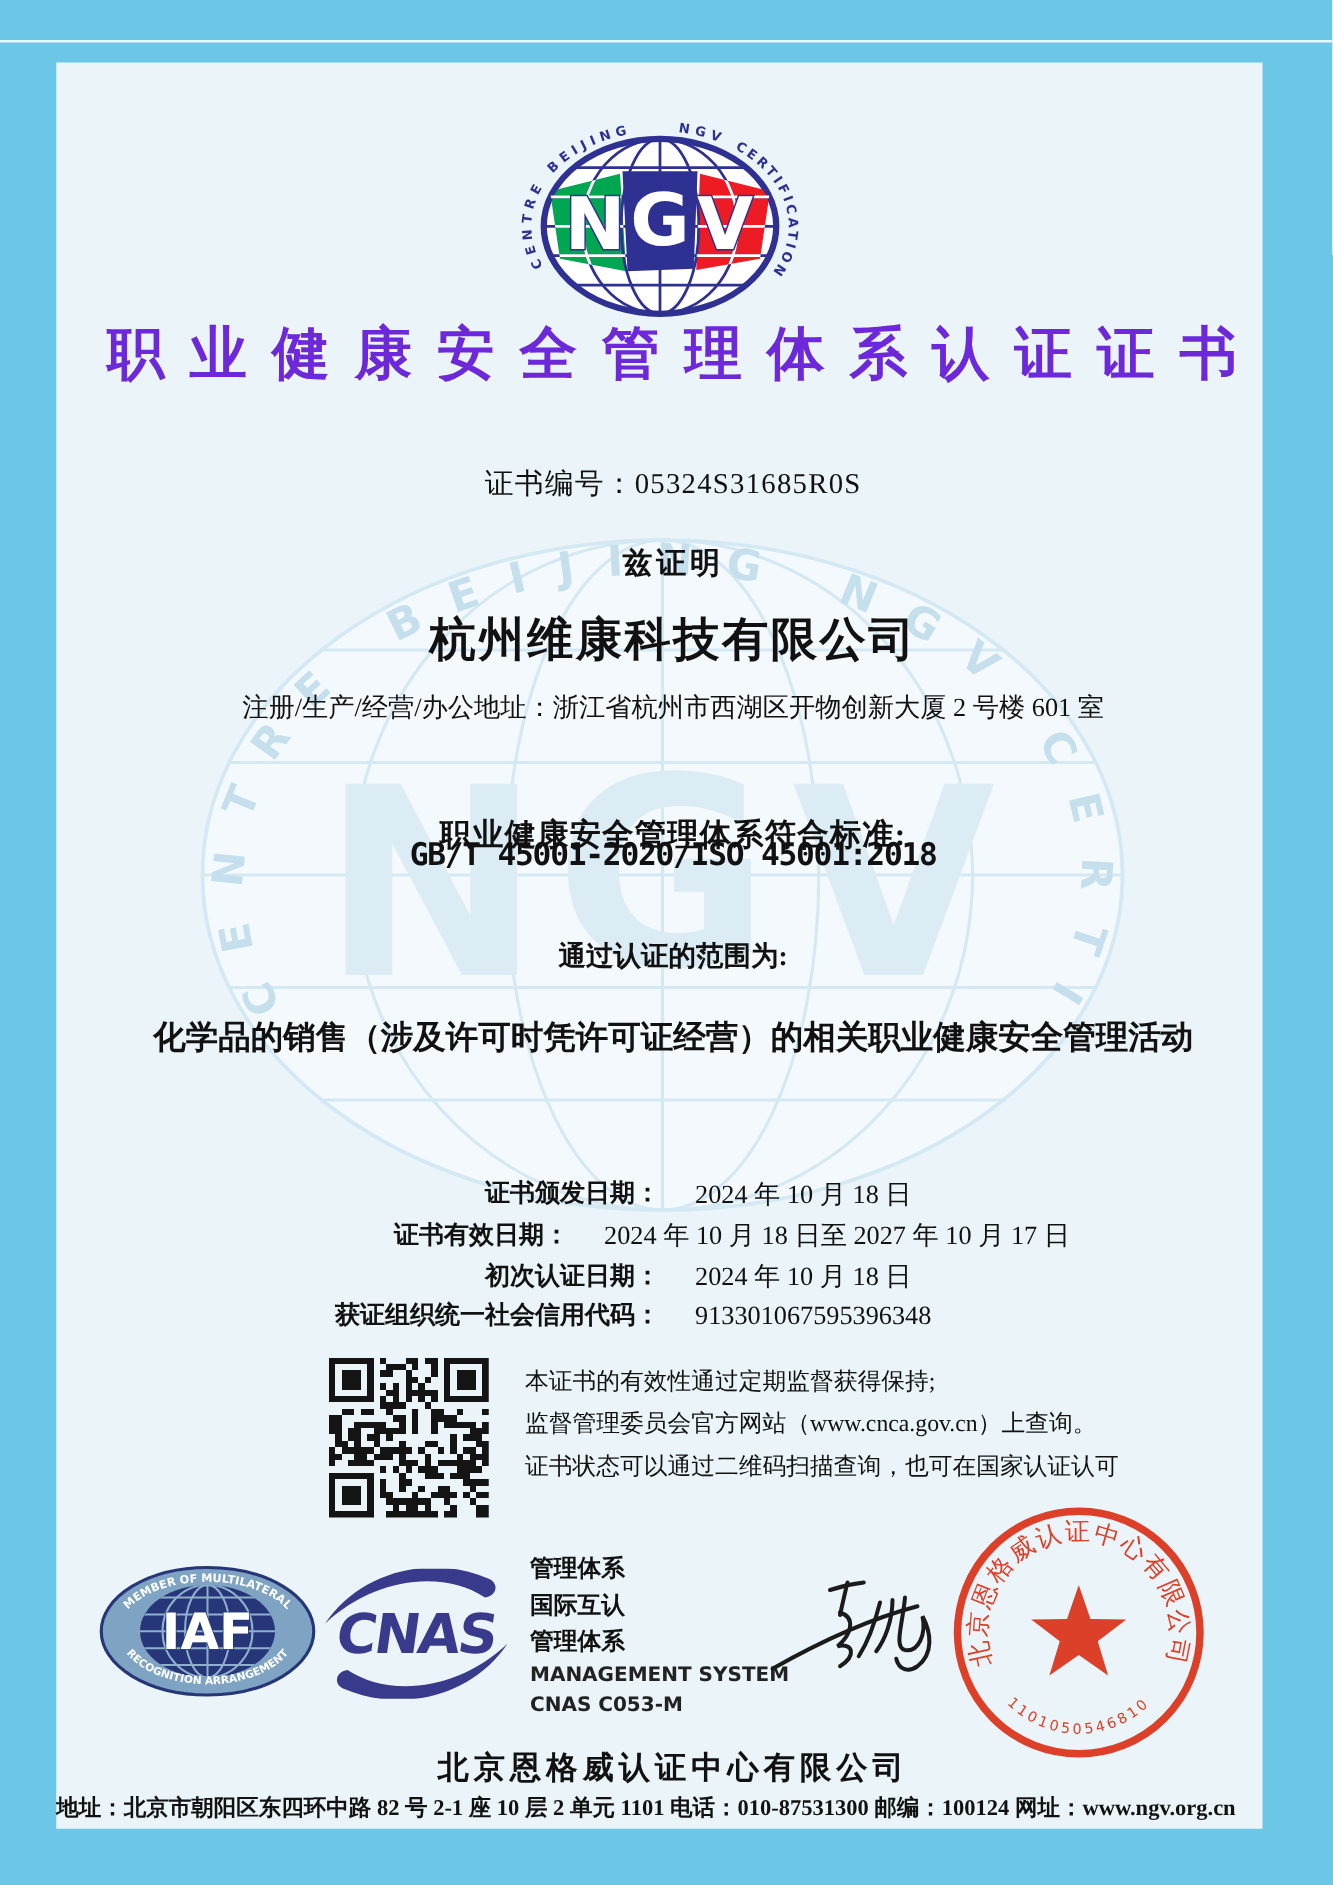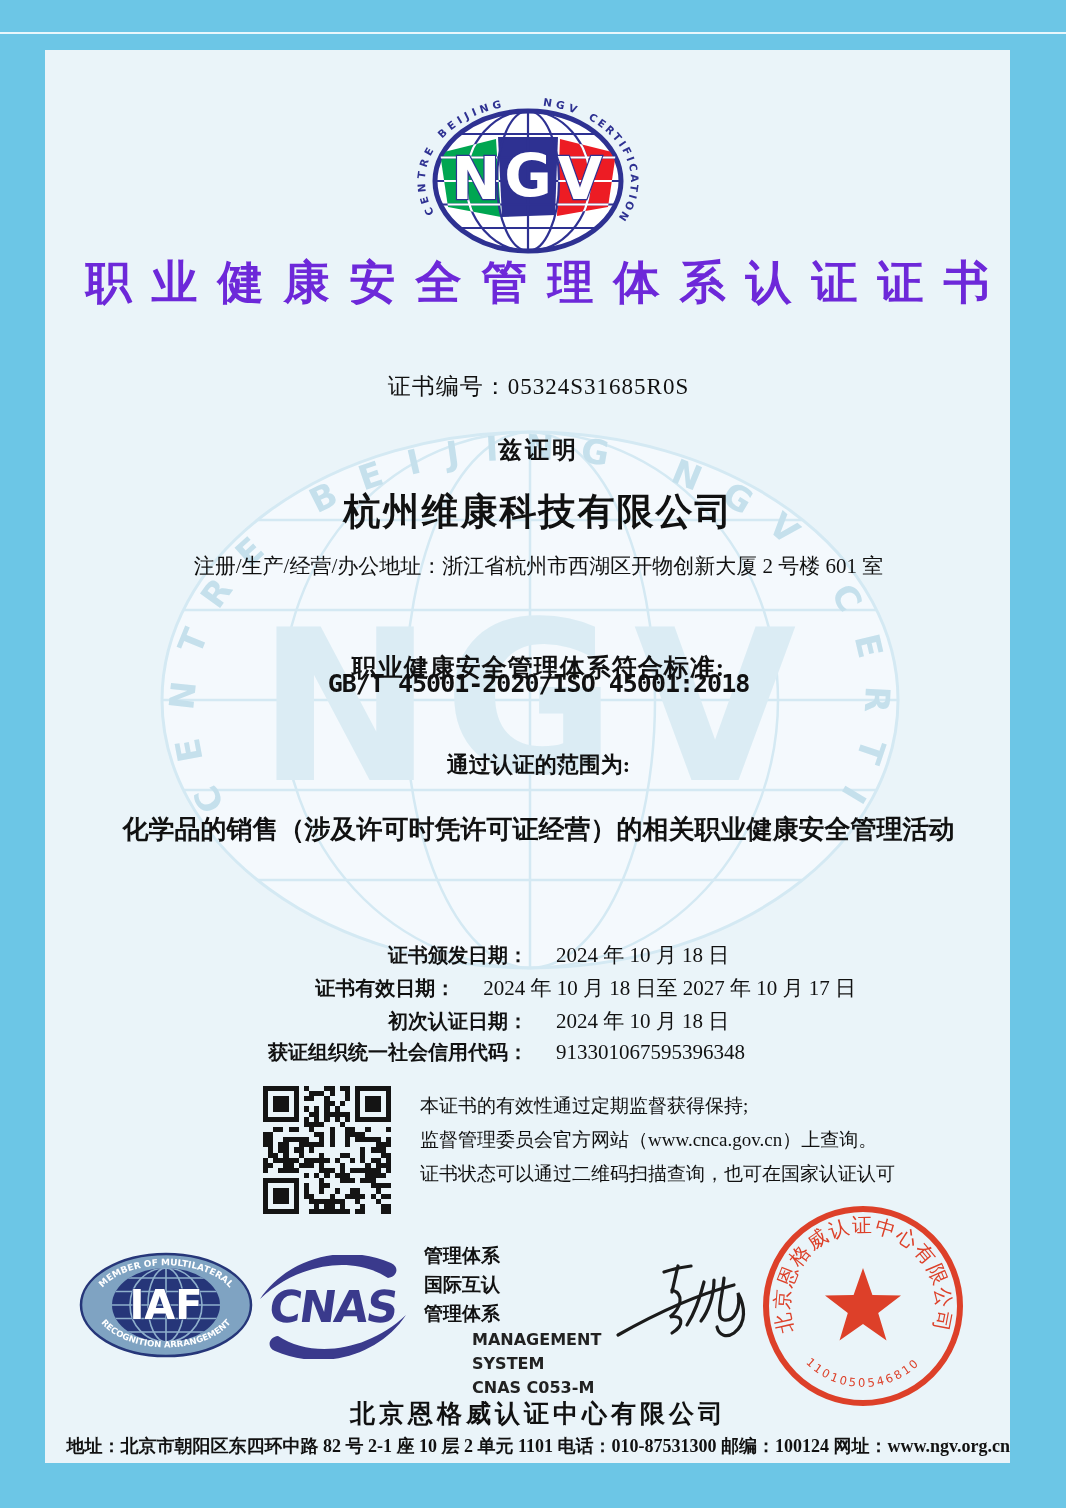--- a/index.html
+++ b/index.html
@@ -23,25 +23,25 @@
   .drow{left:256px;width:600px;display:flex;font-size:21px;line-height:27px;}
   .dr1{top:942px;} .dr2{top:975px;} .dr3{top:1008px;} .dr4{top:1039px;}
   .dlabel{width:272px;text-align:right;font-weight:bold;font-size:20px;}
   .dvalue{margin-left:28px;text-align:left;white-space:nowrap;}
   #qr{left:263px;top:1086px;width:128px;height:128px;}
   .qrnotes{left:420px;top:1089px;width:520px;font-size:19px;line-height:34px;text-align:left;}
   #iaf-logo{left:78px;top:1251px;width:176px;height:108px;}
   #cnas-logo{left:258px;top:1255px;width:150px;height:104px;}
   .accred{left:424px;top:1241px;width:210px;text-align:left;}
   .accred .zh{font-size:19px;font-weight:bold;line-height:29px;}
-  .accred .en{font-size:16px;font-weight:bold;line-height:24px;font-family:"DejaVu Sans",sans-serif;color:#222;margin-left:48px;}
+  .accred .en{font-size:16px;font-weight:bold;line-height:24px;font-family:"DejaVu Sans",sans-serif;color:#222;}
   #signature{left:612px;top:1256px;width:160px;height:100px;}
   #seal{left:757px;top:1200px;width:212px;height:212px;}
   .issuer{top:1397px;font-size:25px;font-weight:bold;letter-spacing:4px;}
-  .contact{top:1434px;font-size:18px;font-weight:bold;left:45px;width:965px;text-align:right;white-space:nowrap;}
+  .contact{top:1434px;font-size:18px;font-weight:bold;left:45px;width:965px;text-align:left;white-space:nowrap;}
   svg text{font-family:"DejaVu Sans",sans-serif;}
 </style>
 </head>
 <body>
 
 <div id="page">
   <div id="panel"></div>
   <div id="hairline"></div>
 
   <svg id="watermark" class="abs" viewBox="-385 -298 770 596">

